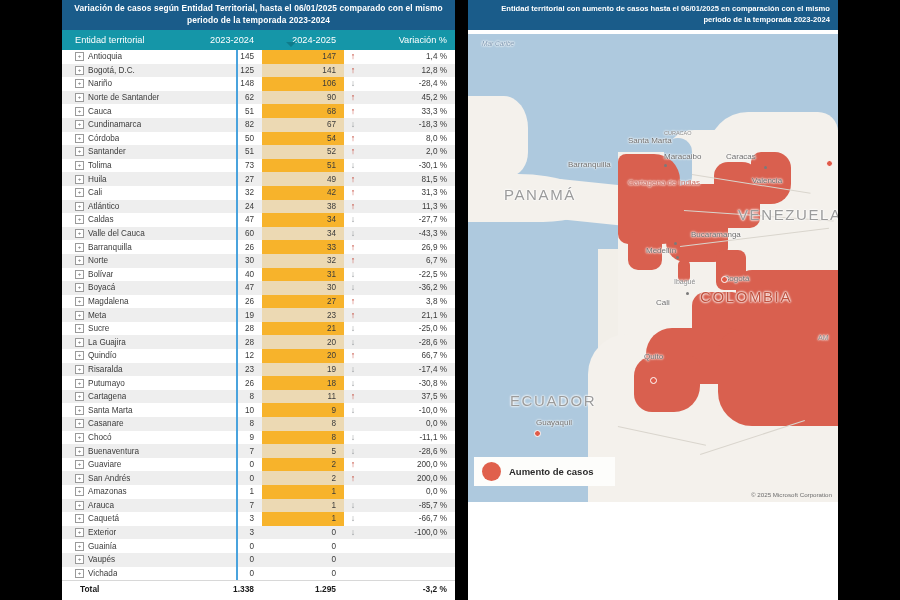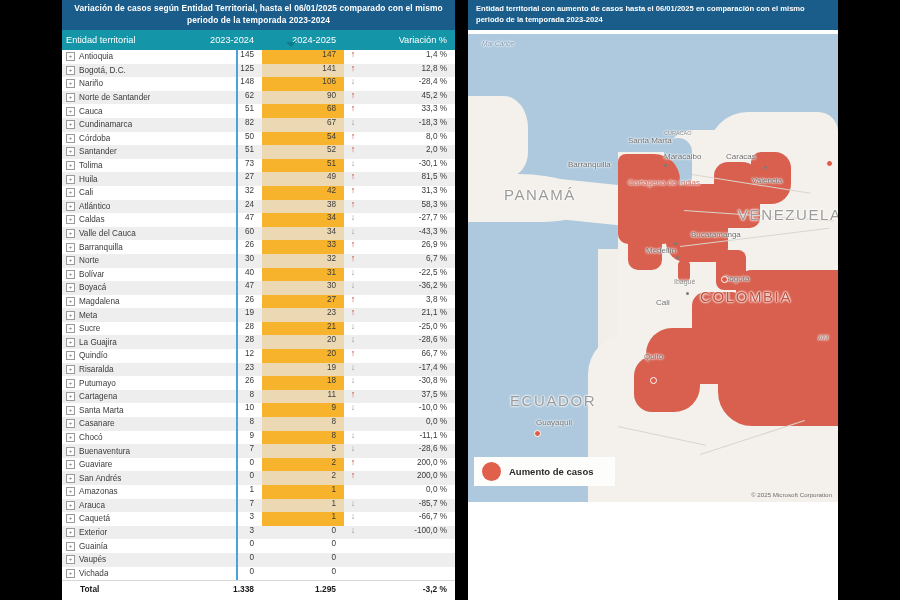--- a/index.html
+++ b/index.html
@@ -23,35 +23,35 @@
   .tbl-head{
     background:#1596a8;color:#ffffff;
     display:flex;align-items:center;height:20px;position:relative;
     font-size:9.2px;font-weight:normal;
   }
   .sort-caret{
     position:absolute;left:224px;top:12px;width:0;height:0;
     border-left:5px solid transparent;border-right:5px solid transparent;
     border-top:5px solid #0f7c8c;
   }
-  .c-ent{width:118px;padding-left:4px;box-sizing:border-box;}
+  .c-ent{width:118px;padding-left:13px;box-sizing:border-box;}
   .c-a{width:80px;text-align:right;box-sizing:border-box;padding-right:6px;}
   .c-b{width:82px;text-align:right;box-sizing:border-box;padding-right:6px;}
   .c-ar{width:22px;text-align:center;}
   .c-var{width:91px;text-align:right;box-sizing:border-box;padding-right:8px;}
 
   .rows{position:relative;}
   .orange-band{
     position:absolute;left:200px;top:0;width:82px;background:#f7b32b;z-index:0;
   }
   .vline{
     position:absolute;left:174px;top:0;width:1.5px;background:#4aa3dd;z-index:3;
   }
   .row{
-    position:relative;display:flex;height:13.6px;
+    position:relative;display:flex;align-items:center;height:13.6px;
     font-size:8.2px;color:#3b3b3b;z-index:2;
   }
   .row.alt{background:rgba(231,231,231,.72);}
   .row .c-ent{display:flex;align-items:center;gap:4px;}
   .plus{
     width:7px;height:7px;border:1px solid #9a9a9a;color:#6d6d6d;
     font-size:6px;line-height:6px;text-align:center;display:inline-block;
     background:#fff;flex:0 0 auto;
   }
   .ent-name{white-space:nowrap;overflow:hidden;}
@@ -65,21 +65,21 @@
     border-top:1px solid #d8d8d8;
   }
   .row-total .c-ent{padding-left:18px;}
 
   
   .map-panel{
     position:absolute;left:468px;top:0;width:370px;height:600px;background:#fff;
   }
   .map-title{
     background:#1a5c8a;color:#ffffff;
-    font-size:7.6px;font-weight:bold;line-height:10.5px;text-align:left;
+    font-size:7.6px;font-weight:bold;line-height:10.5px;text-align:right;
     padding:4px 8px 5px 8px;
   }
   .map-canvas{
     position:relative;width:370px;height:468px;margin-top:4px;
     background:#f2efe9;overflow:hidden;
   }
   .sea{position:absolute;background:#aec9de;}
   .landmass{position:absolute;background:#f4f1ec;}
   .redzone{position:absolute;background:#d9604f;}
   .ml{
@@ -238,21 +238,21 @@
           <div class="c-var num">31,3 %</div>
         </div>
         <div class="row alt">
           <div class="c-ent">
             <span class="plus">+</span>
             <span class="ent-name">Atlántico</span>
           </div>
           <div class="c-a num">24</div>
           <div class="c-b num">38</div>
           <div class="c-ar"><span class="arrow up">↑</span></div>
-          <div class="c-var num">58,3 %</div>
+          <div class="c-var num">11,3 %</div>
         </div>
         <div class="row">
           <div class="c-ent">
             <span class="plus">+</span>
             <span class="ent-name">Caldas</span>
           </div>
           <div class="c-a num">47</div>
           <div class="c-b num">34</div>
           <div class="c-ar"><span class="arrow down">↓</span></div>
           <div class="c-var num">-27,7 %</div>

